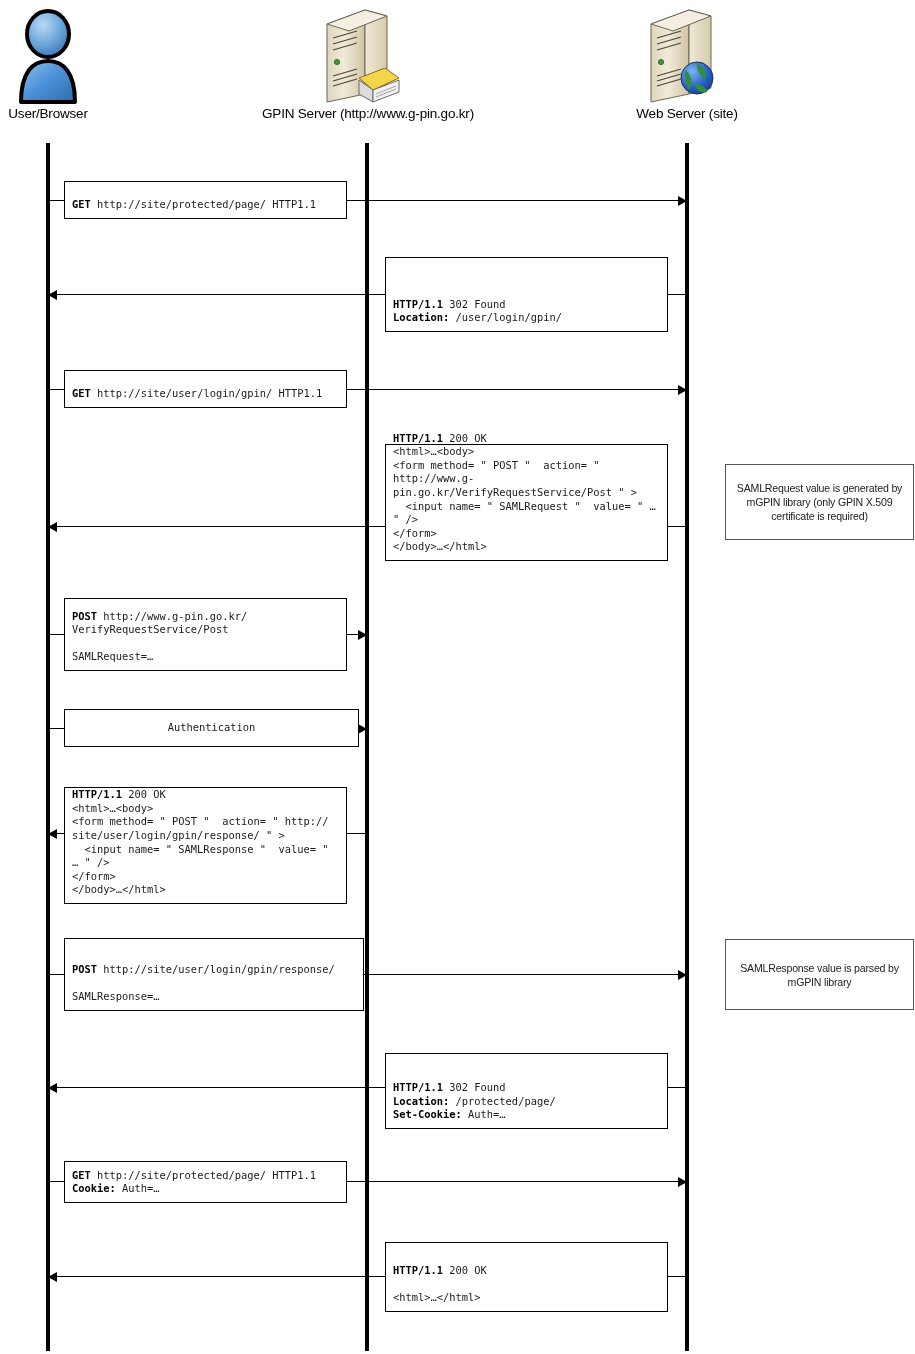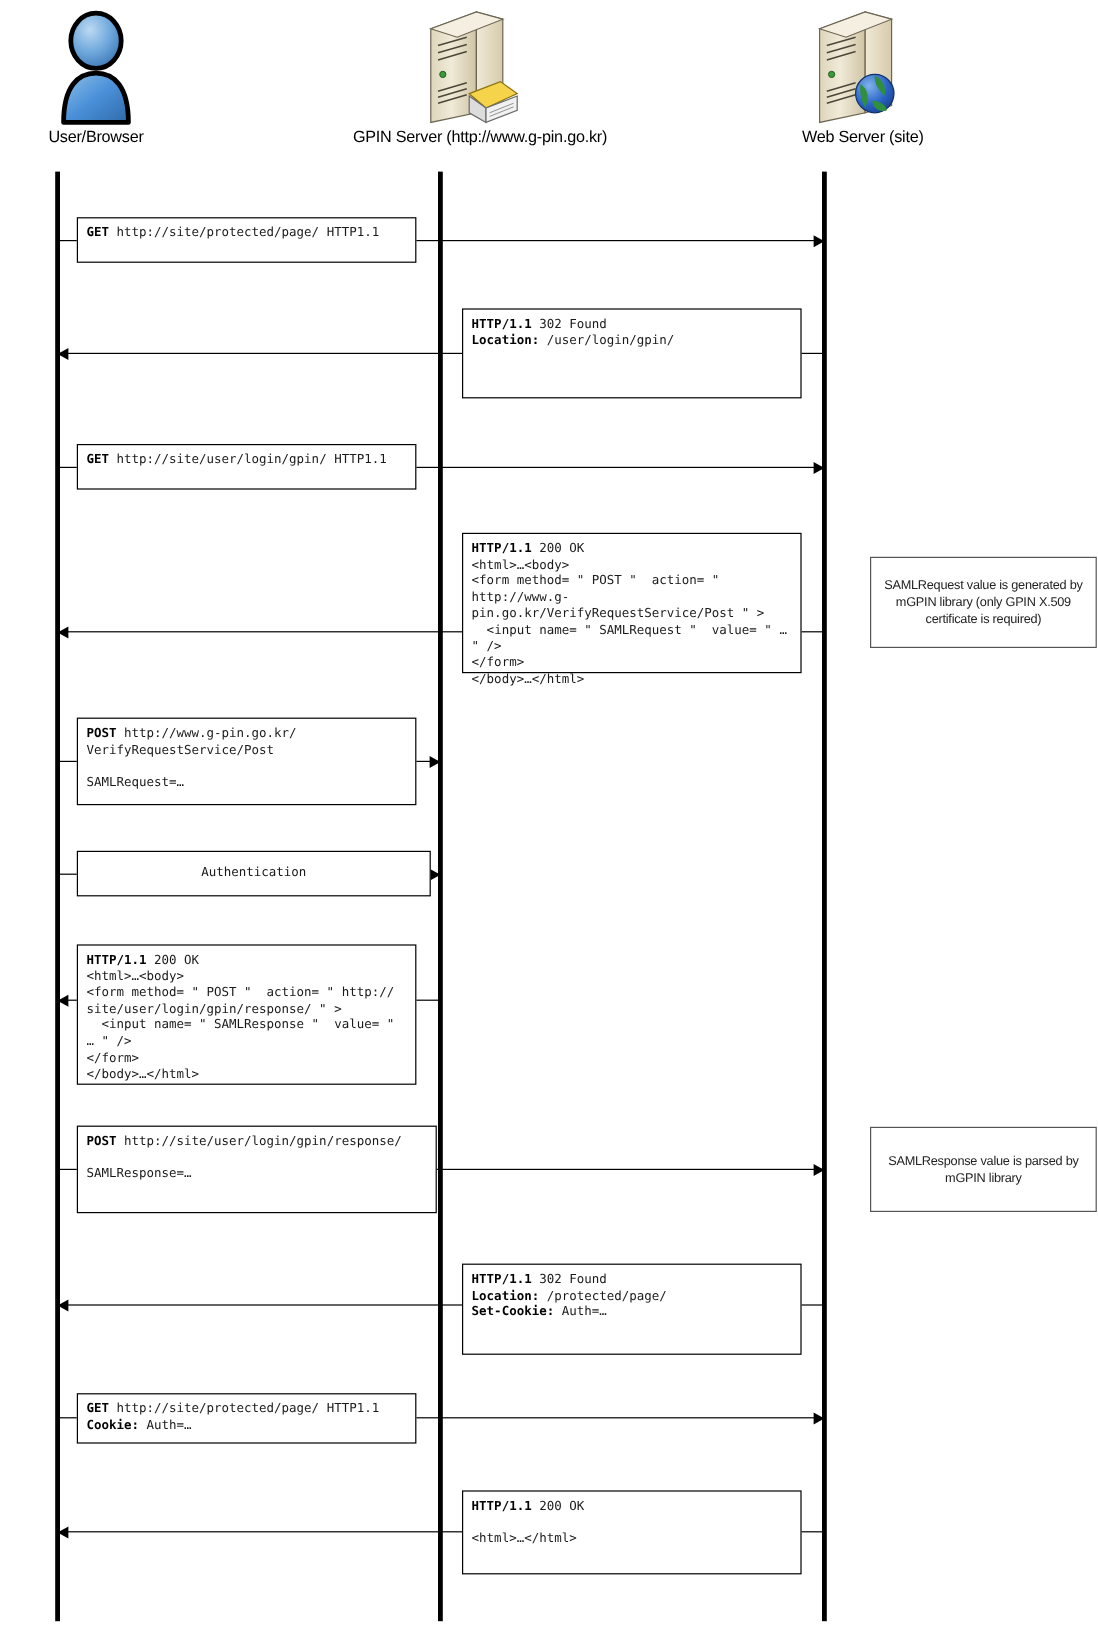--- a/index.html
+++ b/index.html
@@ -13,21 +13,20 @@
     height: 1354px;
     background: #ffffff;
     font-family: "Liberation Sans", sans-serif;
     overflow: hidden;
   }
 
   
   .actor {
     position: absolute;
     text-align: center;
-    padding-left: 32px;
   }
   .actor-icon {
     position: relative;
     margin: 0 auto;
   }
   .actor-label {
     font-family: "Liberation Sans", sans-serif;
     font-size: 13.5px;
     color: #000000;
     white-space: nowrap;
@@ -79,21 +78,21 @@
   .msgbox.center-text {
     display: flex;
     align-items: center;
     justify-content: center;
     text-align: center;
     white-space: pre;
   }
   .msgbox .vcenter {
     display: flex;
     flex-direction: column;
-    justify-content: flex-start;
+    justify-content: flex-end;
     height: 100%;
   }
 
   
   .note {
     position: absolute;
     box-sizing: border-box;
     border: 1.2px solid #555555;
     background: #ffffff;
     font-family: "Liberation Sans", sans-serif;

